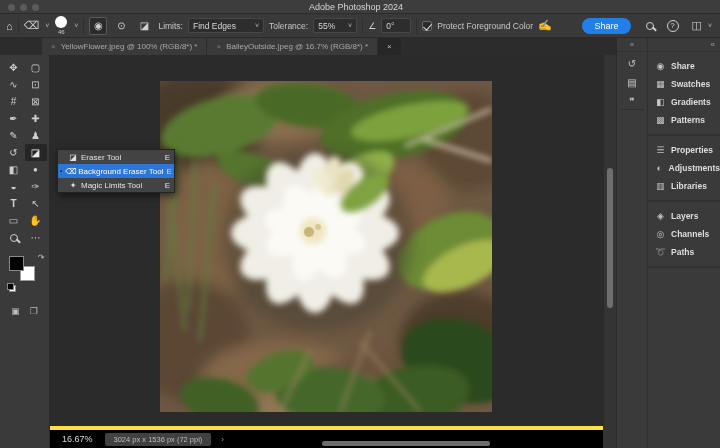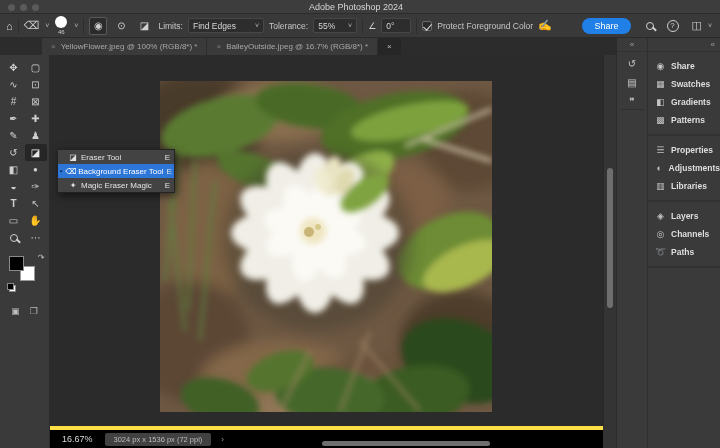--- a/index.html
+++ b/index.html
@@ -381,18 +381,18 @@
     </div>
     <div class="frow sel">
       <span class="bullet">▪</span>
       <span class="ficon">⌫</span>
       <span class="flabel">Background Eraser Tool</span>
       <span class="fkey">E</span>
     </div>
     <div class="frow">
       <span class="bullet"></span>
       <span class="ficon">✦</span>
-      <span class="flabel">Magic Eraser Magic</span>
+      <span class="flabel">Magic Limits Tool</span>
       <span class="fkey">E</span>
     </div>
   </div>
 
 </div>
 
 </body></html>

